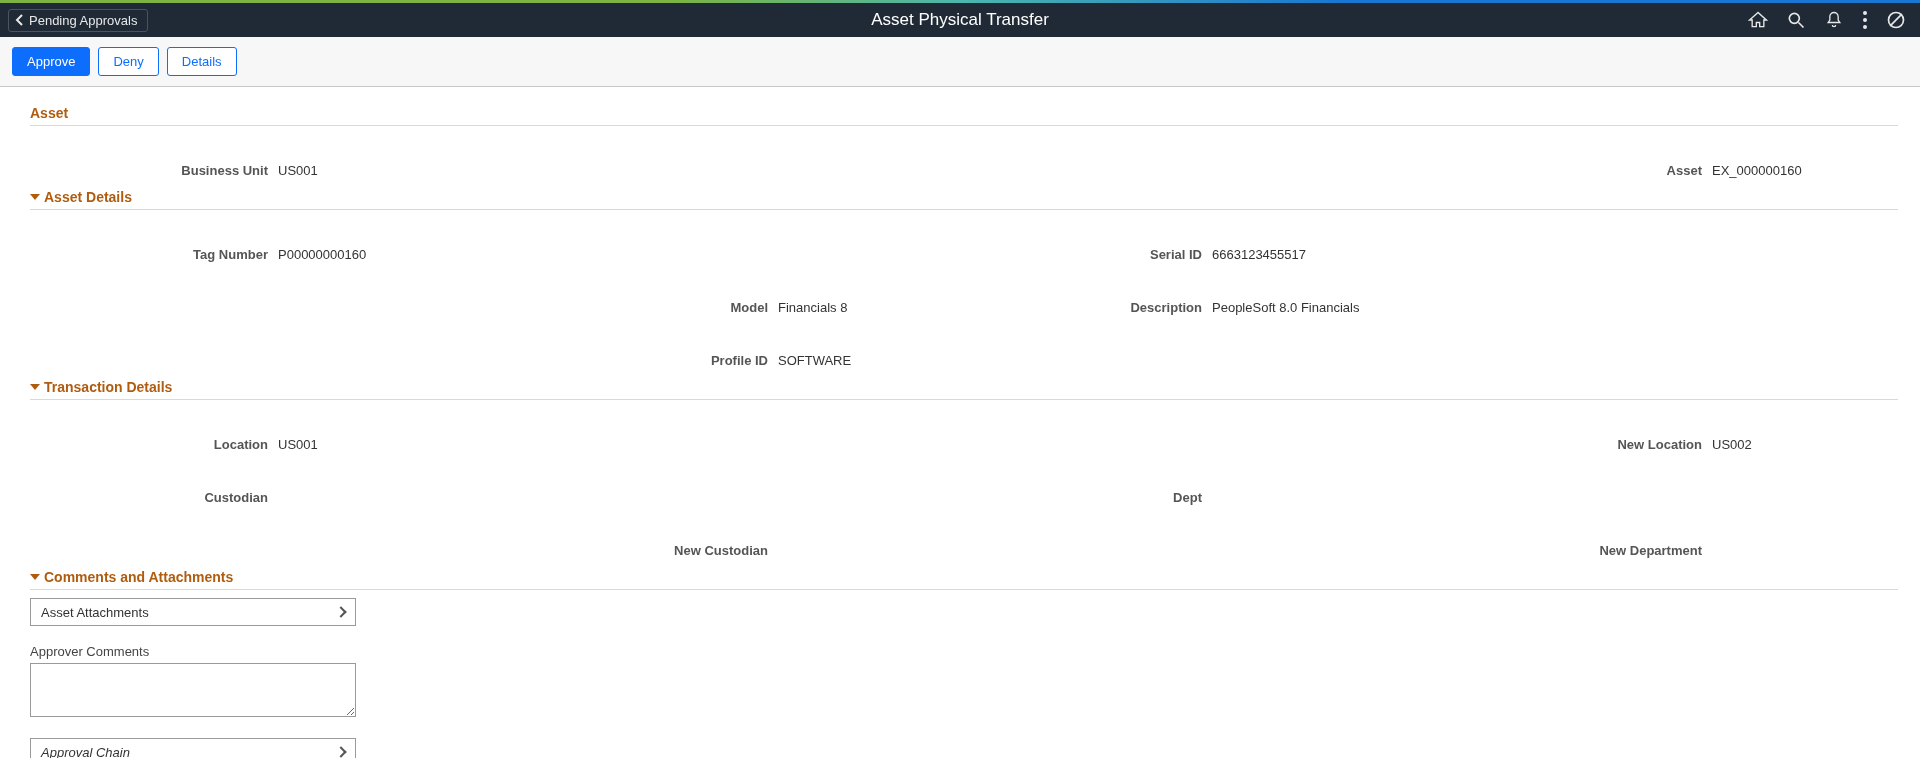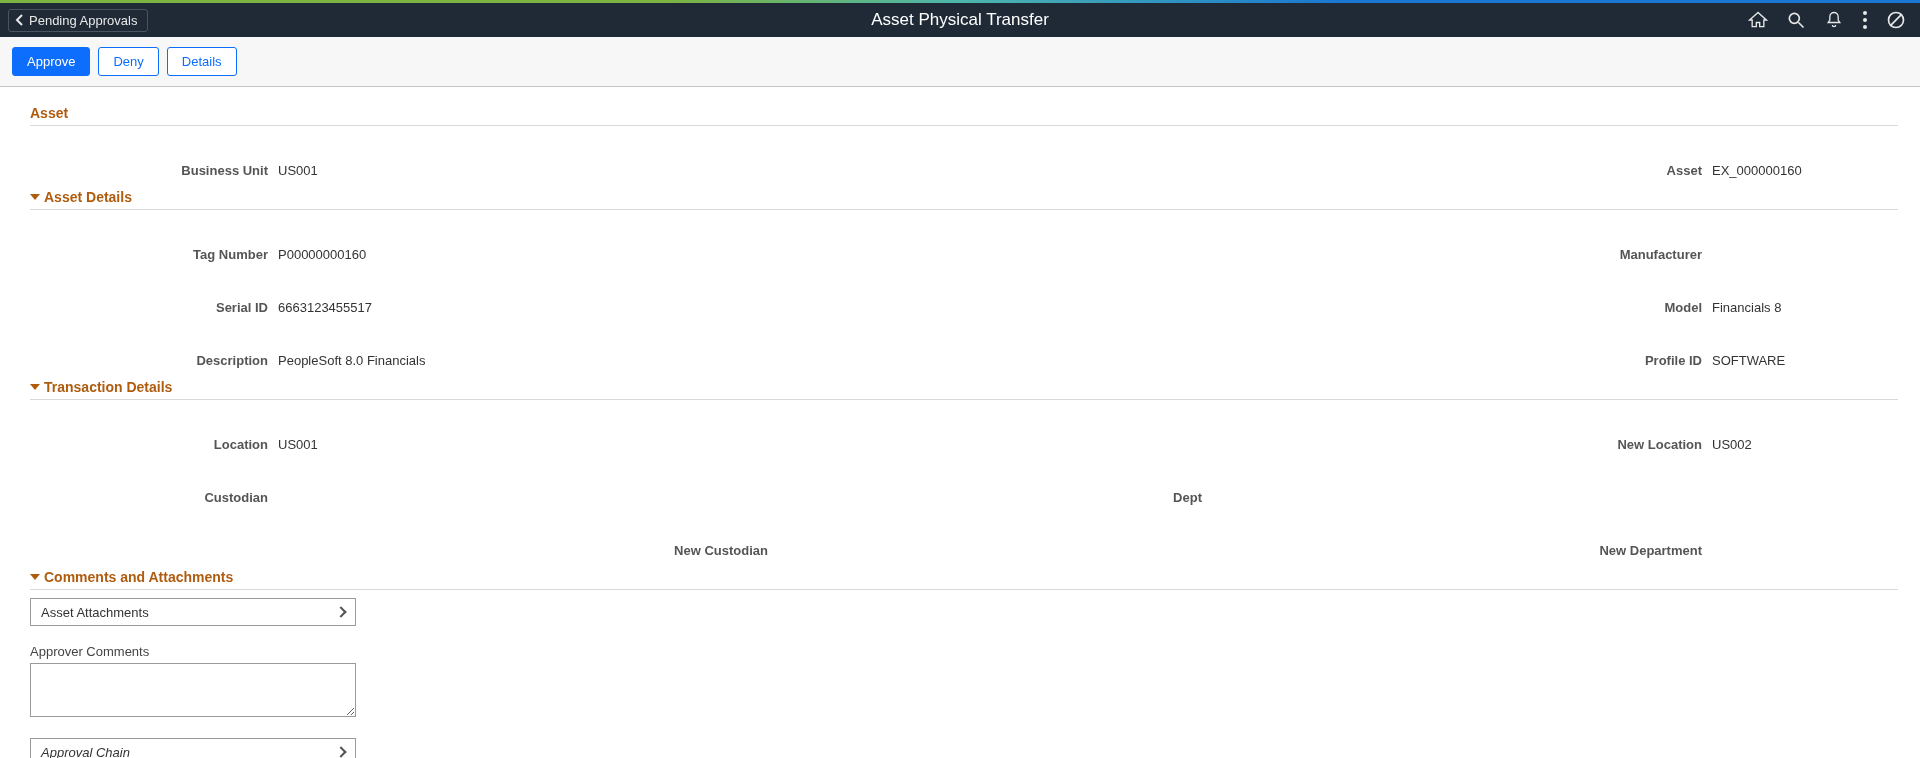--- a/index.html
+++ b/index.html
@@ -210,24 +210,20 @@
   
   <div class="section-title collapsible">
     <span class="caret-down"></span>
     <span>Asset Details</span>
   </div>
   <div class="two-col">
     <div class="cell left">
       <span class="field-label">Tag Number</span>
       <span class="field-value">P00000000160</span>
     </div>
-    <div class="cell right">
-      <span class="field-label">Manufacturer</span>
-      <span class="field-value"></span>
-    </div>
     <div class="cell left">
       <span class="field-label">Serial ID</span>
       <span class="field-value">6663123455517</span>
     </div>
     <div class="cell right">
       <span class="field-label">Model</span>
       <span class="field-value">Financials 8</span>
     </div>
     <div class="cell left">
       <span class="field-label">Description</span>

